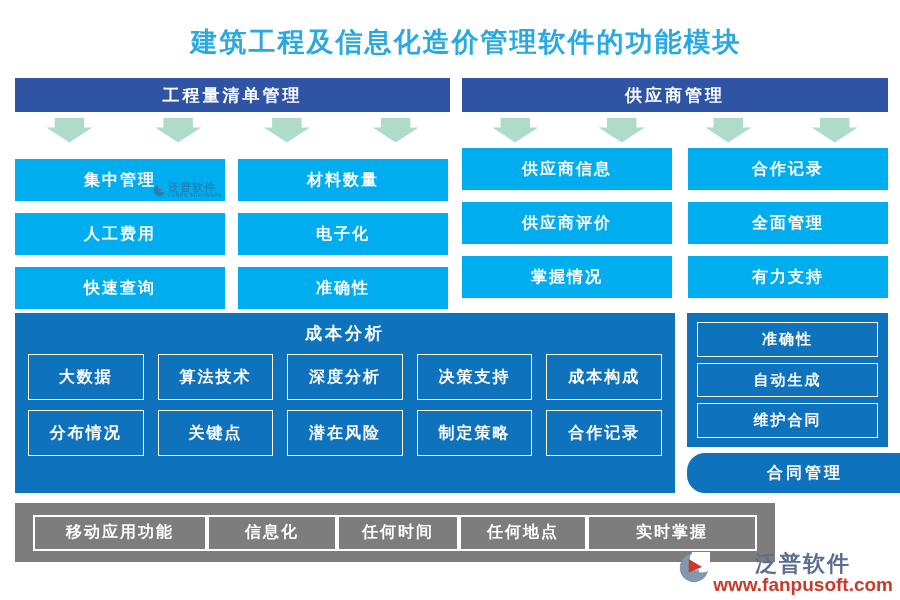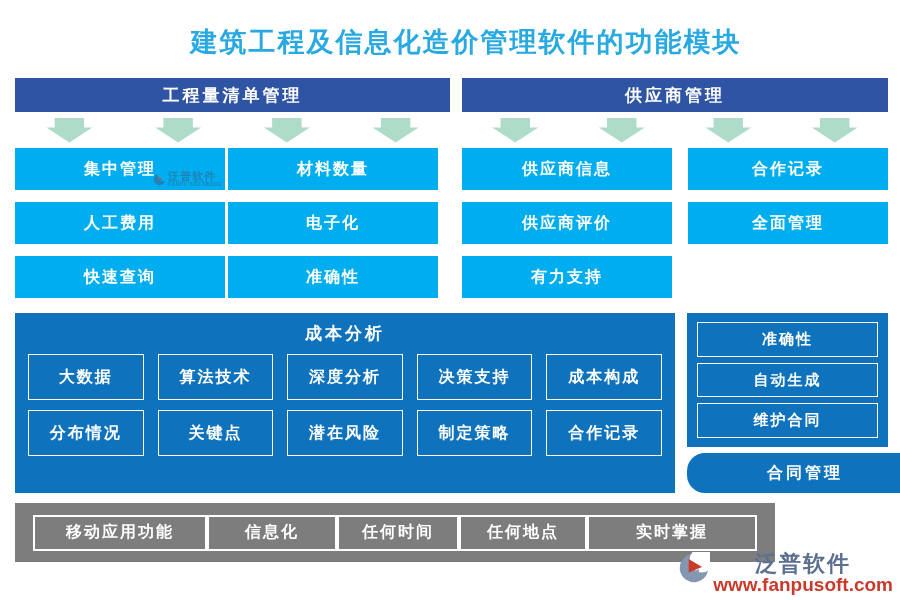--- a/index.html
+++ b/index.html
@@ -9,21 +9,21 @@
          font-size:27px;font-weight:bold;color:#29A9E1;letter-spacing:2px;margin-left:16px;}
   .col{position:absolute;top:78px;}
   .col.left{left:15px;width:435px;}
   .col.right{left:462px;width:426px;}
   .hdr{height:34px;background:#2F54A3;color:#fff;display:flex;align-items:center;
        justify-content:center;font-size:17px;font-weight:bold;letter-spacing:3px;}
   .arrows{height:36px;display:flex;justify-content:space-around;align-items:center;}
   .arrow{width:46px;height:25px;background:#AEDCC8;
          clip-path:polygon(18% 0,82% 0,82% 40%,100% 40%,50% 100%,0 40%,18% 40%);}
   .grid{display:grid;grid-template-rows:42px 42px 42px;row-gap:12px;}
-  .col.left .grid{grid-template-columns:210px 210px;column-gap:3px;}
+  .col.left .grid{grid-template-columns:210px 210px;column-gap:13px;margin-top:11px;}
   .col.right .grid{grid-template-columns:210px 200px;column-gap:16px;}
   .tile{background:#00AEEF;color:#fff;display:flex;align-items:center;justify-content:center;
         font-size:16px;font-weight:bold;letter-spacing:2px;position:relative;}
   .wm{position:absolute;right:3px;bottom:3px;display:flex;align-items:center;gap:2px;
       opacity:.5;pointer-events:none;}
   .wm .wm-txt{display:flex;flex-direction:column;line-height:1;}
   .wm .wm-main{font-size:11px;font-weight:bold;color:#3d5a86;letter-spacing:1px;}
   .wm .wm-sub{font-size:5px;color:#3d5a86;letter-spacing:.5px;}
   .cost-panel{position:absolute;left:15px;top:313px;width:660px;height:180px;background:#0E72BD;}
   .cost-title{text-align:center;color:#fff;font-weight:bold;font-size:17px;
@@ -110,20 +110,23 @@
       <div class="tile">
           <span>合作记录</span>
         </div>
       <div class="tile">
           <span>供应商评价</span>
         </div>
       <div class="tile">
           <span>全面管理</span>
         </div>
       <div class="tile">
+          <span>掌握情况</span>
+        </div>
+      <div class="tile">
           <span>有力支持</span>
         </div>
     </div>
   </div>
 
   <div class="cost-panel">
     <div class="cost-title">成本分析</div>
     <div class="cost-grid">
       <div class="obtn">
           <span>大数据</span>

